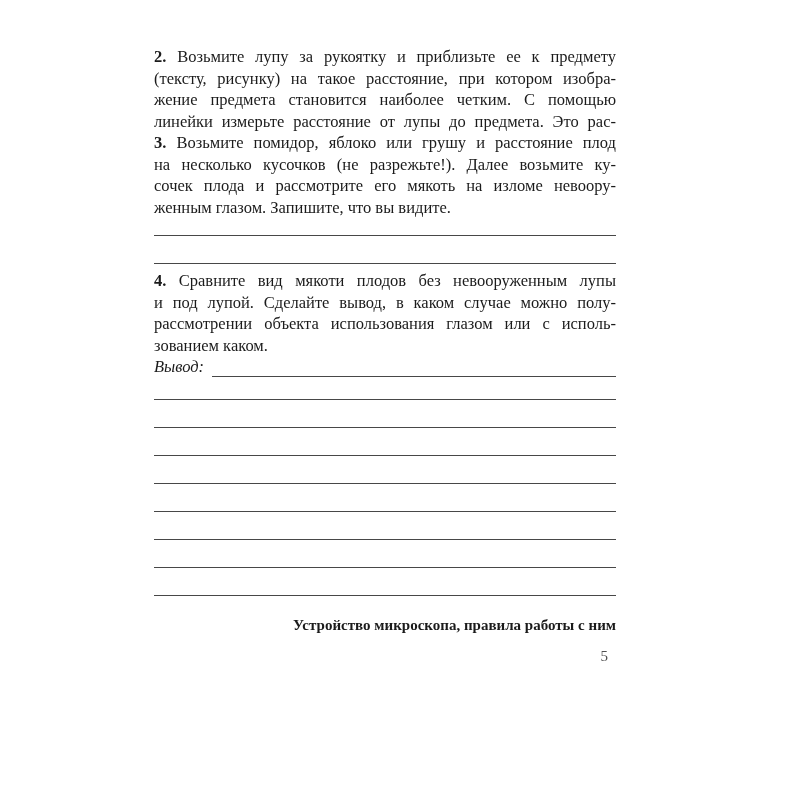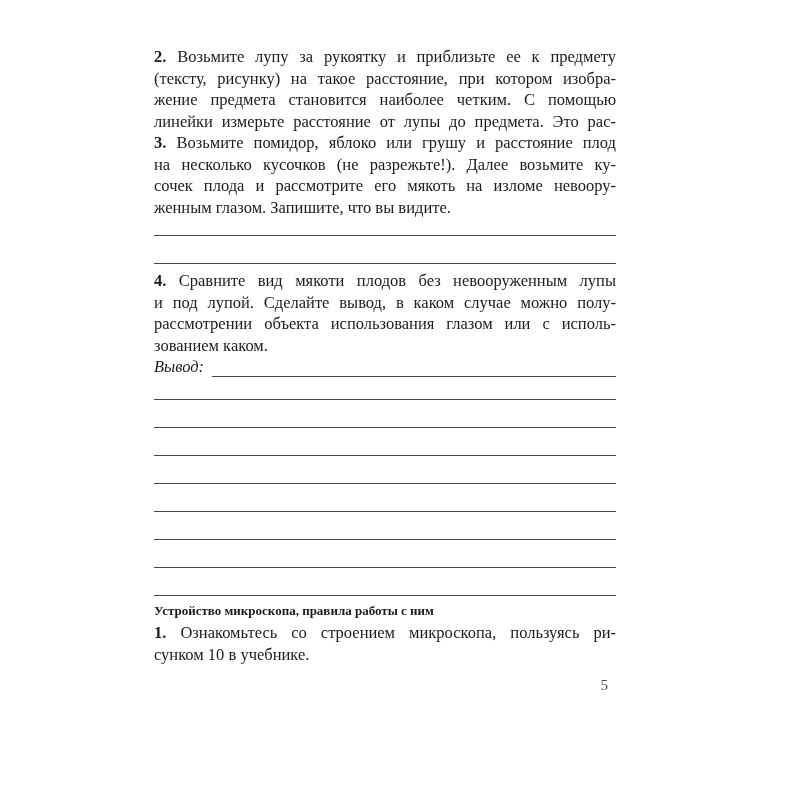--- a/index.html
+++ b/index.html
@@ -46,25 +46,25 @@
     font-style:italic;
     line-height:21.5px;
     padding-right:8px;
   }
   .vyvod-underline{
     flex:1;
     border-bottom:1.5px solid #474747;
     margin-bottom:2px;
   }
   .heading{
-    margin-top:4px;
+    margin-top:18px;
     font-weight:bold;
-    font-size:13px;
+    font-size:15px;
     line-height:22px;
-    text-align:left;
+    text-align:right;
     white-space:nowrap;
   }
   .pagenum{
     margin-top:12px;
     text-align:right;
     padding-right:8px;
     font-size:15px;
     color:#4f4f4f;
   }
 </style>
@@ -111,21 +111,17 @@
         <div class="wline"></div>
         <div class="wline"></div>
         <div class="wline"></div>
         <div class="wline"></div>
         <div class="wline"></div>
         <div class="wline"></div>
       </div>
 
     <div class="heading">Устройство микроскопа, правила работы с ним</div>
 
-    <div>
-      <div class="line"><span class="num">1.</span> <span>Ознакомьтесь со строением микроскопа, пользуясь ри-</span></div>
-      <div class="line last">сунком 10 в учебнике.</div>
-    </div>
 
     <div class="pagenum">5</div>
 
   </div>
 </div>
 
 </body></html>

